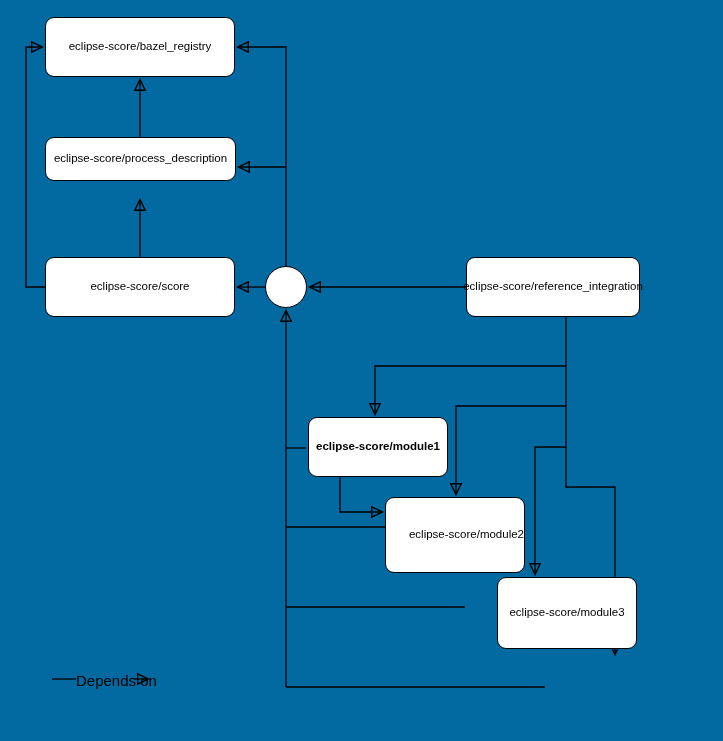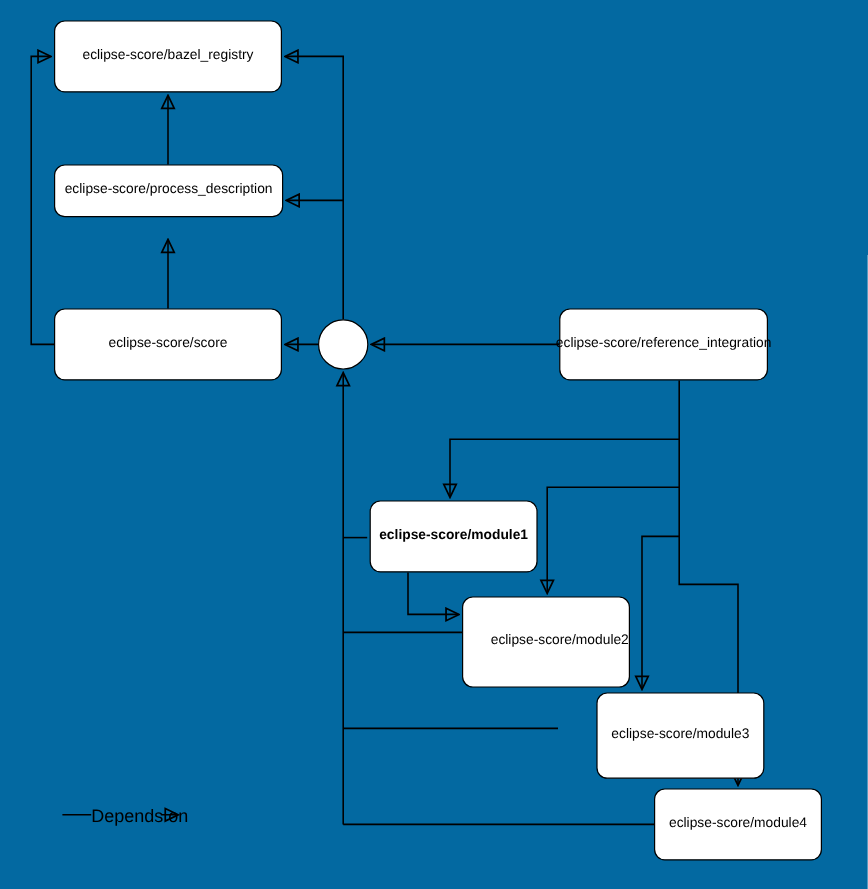--- a/index.html
+++ b/index.html
@@ -135,21 +135,18 @@
   </div>
 
   <div class="node" style="left:385px; top:497px; width:140px; height:76px;justify-content:flex-end;">
     <span>eclipse-score/module2</span>
   </div>
 
   <div class="node" style="left:465px; top:577px; width:140px; height:72px;margin-left:32px;">
     <span>eclipse-score/module3</span>
   </div>
 
-  <div class="node" style="left:545px; top:657px; width:140px; height:60px;">
-    <span>eclipse-score/module4</span>
-  </div>
 
   <div class="junction"></div>
 
   <div class="legend-label">Depends on</div>
 
 </div>
 
 </body></html>

